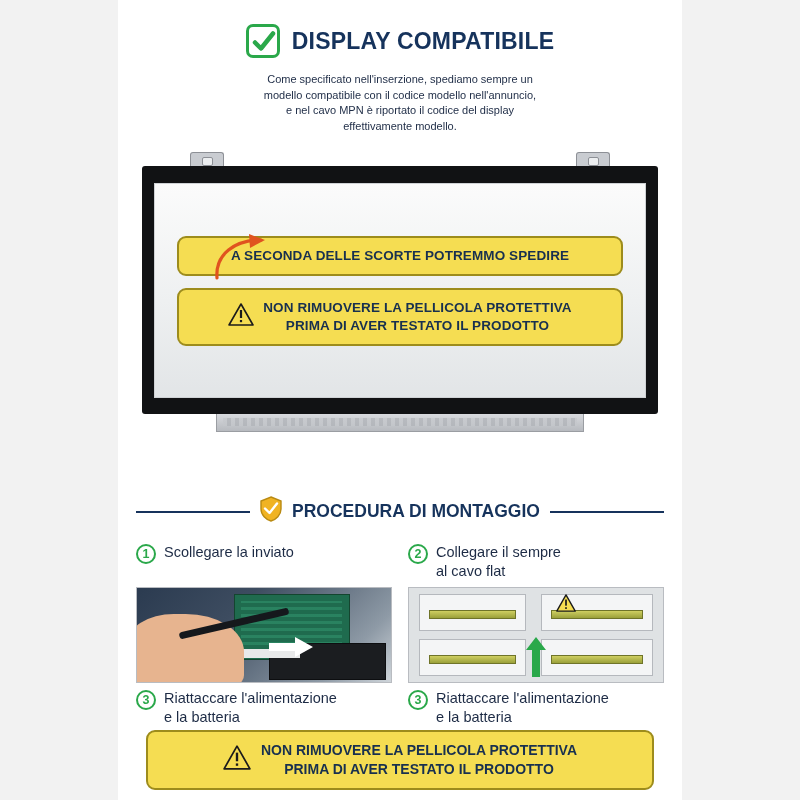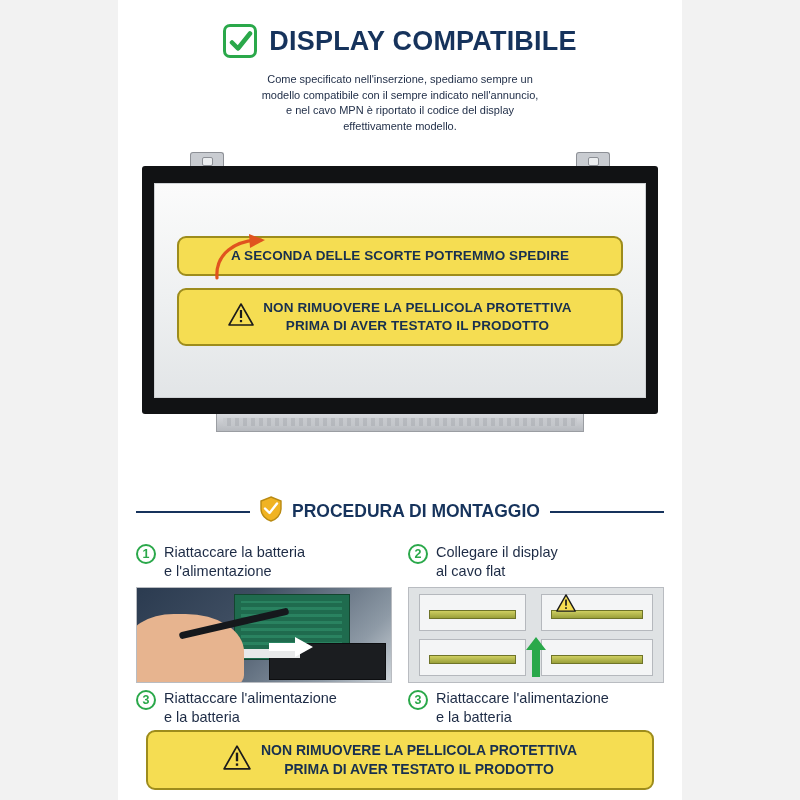--- a/index.html
+++ b/index.html
@@ -39,21 +39,21 @@
   }
   .check-badge {
     width: 34px; height: 34px;
     border: 3px solid #2aa84a;
     border-radius: 7px;
     position: relative;
     flex: none;
   }
   .check-badge svg { position: absolute; left: 3px; top: 3px; }
   .header-title {
-    font-size: 27px;
+    font-size: 23px;
     font-weight: bold;
     color: #16335c;
     letter-spacing: .2px;
   }
 
   .intro {
     margin: 14px 18px 0 18px;
     text-align: center;
     font-size: 11px;
     line-height: 1.42;
@@ -225,21 +225,21 @@
       <span class="check-badge">
         <svg width="24" height="24" viewBox="0 0 24 24">
           <path d="M3 12.5 L9 18.5 L21 3.5" fill="none" stroke="#2aa84a" stroke-width="4.5" stroke-linecap="round" stroke-linejoin="round"></path>
         </svg>
       </span>
       <span class="header-title">DISPLAY COMPATIBILE</span>
     </div>
 
     <div class="intro">
       <div>Come specificato nell'inserzione, spediamo sempre un</div>
-      <div>modello compatibile con il sempre indicato nell'annuncio,</div>
+      <div>modello compatibile con il codice modello nell'annuncio,</div>
       <div>e nel cavo MPN è riportato il codice del display</div>
       <div>effettivamente modello.</div>
     </div>
 
     <div class="panel-wrap">
       <div class="tab left"></div>
       <div class="tab right"></div>
 
       <div class="panel">
         <div class="screen">
@@ -286,29 +286,28 @@
         <span>PROCEDURA DI MONTAGGIO</span>
       </span>
       <span class="rule"></span>
     </div>
 
     <div class="steps">
 
       <div class="step-label">
         <span class="num">1</span>
         <span>
-          <span style="display:block">Riattaccare la batteria</span>
-          <span style="display:block">e l'alimentazione</span>
+          <span style="display:block">Scollegare la inviato</span>
         </span>
       </div>
 
       <div class="step-label">
         <span class="num">2</span>
         <span>
-          <span style="display:block">Collegare il display</span>
+          <span style="display:block">Collegare il sempre</span>
           <span style="display:block">al cavo flat</span>
         </span>
       </div>
 
       <div class="photo photo1">
         <div class="p1-board"></div>
         <div class="p1-dark"></div>
         <div class="p1-strip"></div>
         <div class="p1-hand"></div>
         <div class="p1-tool"></div>

